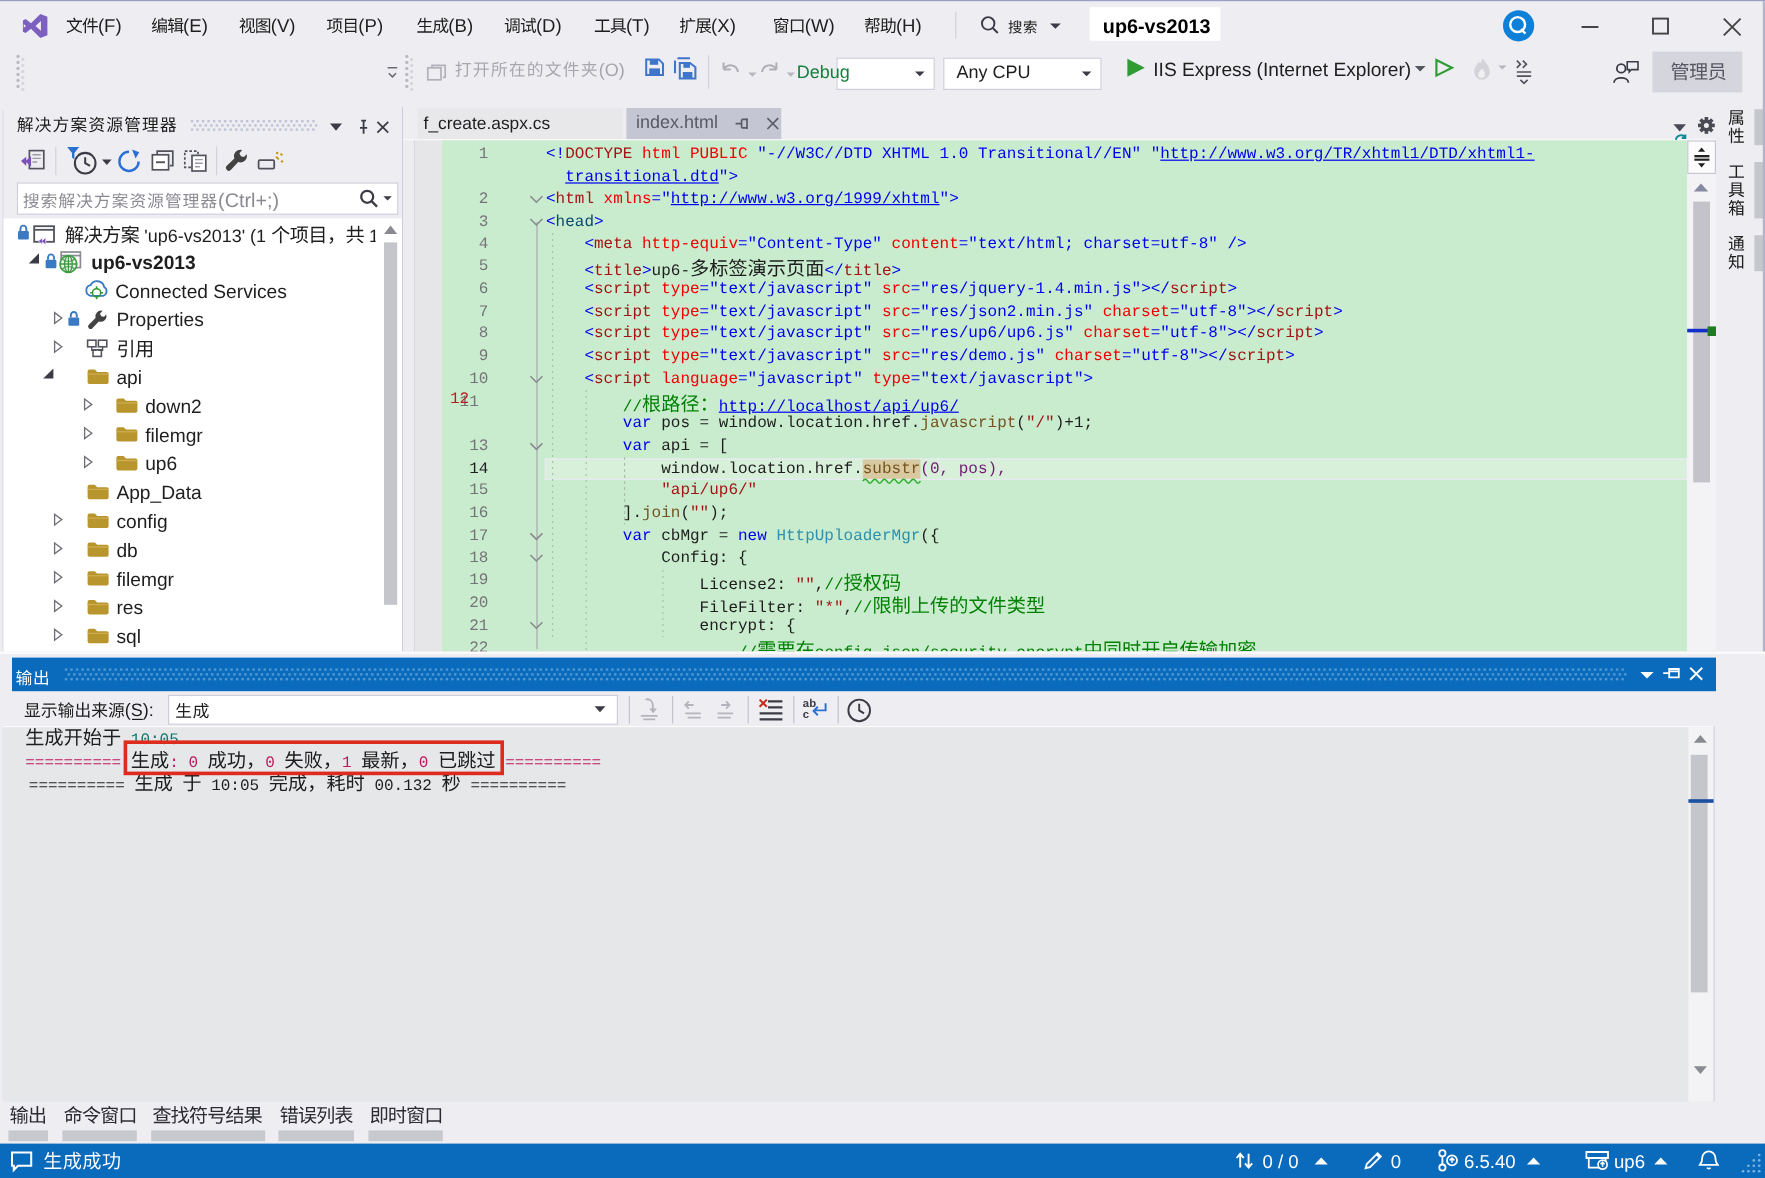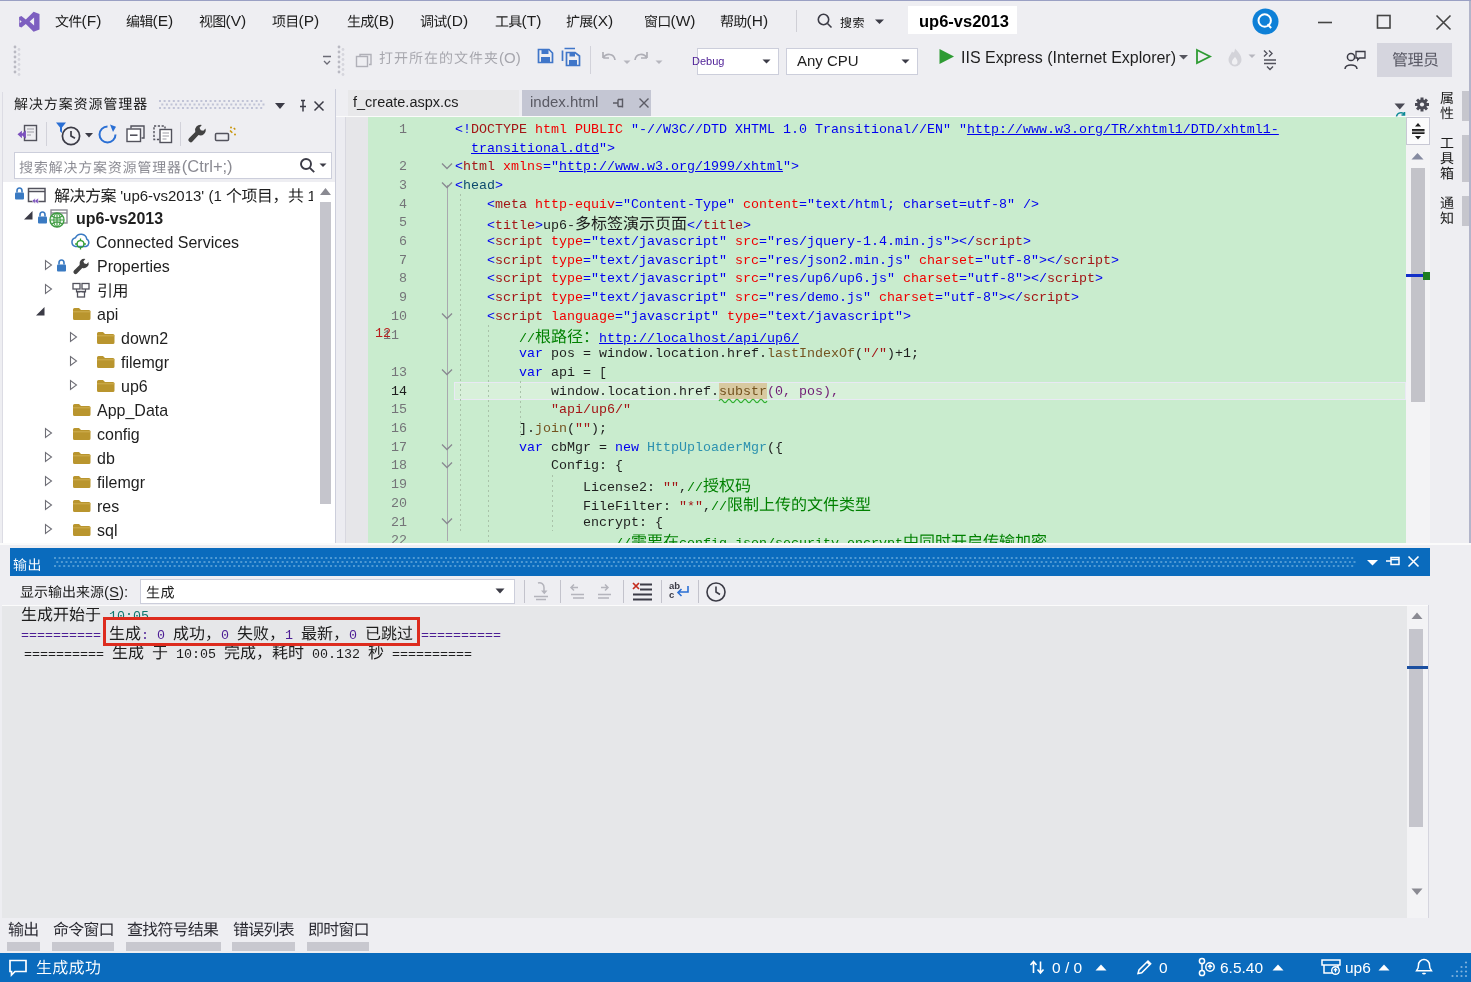--- a/index.html
+++ b/index.html
@@ -174,21 +174,21 @@
 <svg style="position:absolute;left:598px;top:50px;overflow:visible" width="72" height="22">
     <path d="M5 8 C8 3,16 3,17 10 M5 8 l0 -6 M5 8 l6 0" stroke="#aeaeb6" stroke-width="1.7" fill="none"></path>
     <path d="M17 14 l-6 0 M11 14 c0 4 8 4 8 0" stroke="#aeaeb6" stroke-width="0" fill="none"></path>
     <path d="M26 11 4 4" stroke="none"></path>
     <path d="M24 8 2 2" stroke="none"></path>
     <path d="M25.5 10.5 29 14 32.5 10.5z" fill="#b6b6be"></path>
     <path d="M49 8 C46 3,38 3,37 10 M49 8 l0 -6 M49 8 l-6 0" stroke="#aeaeb6" stroke-width="1.7" fill="none"></path>
     <path d="M57.5 10.5 61 14 64.5 10.5z" fill="#b6b6be"></path>
   </svg>
 <div style="position:absolute;left:697px;top:48px;width:82px;height:27px;background:#fff;border:1px solid #cccedb"></div>
-<div style="position:absolute;left:692px;top:51.875px;font-size:11px;color:#4c1d95;line-height:18.0px">Debug</div>
+<div style="position:absolute;left:664px;top:51.875px;font-size:15px;color:#15803d;line-height:18.0px">Debug</div>
 <svg style="position:absolute;left:762px;top:59px;overflow:visible" width="11" height="7">
     <path d="M0.5 0.5 4.5 4.5 8.5 0.5z" fill="#3b3b46"></path>
   </svg>
 <div style="position:absolute;left:786px;top:48px;width:132px;height:27px;background:#fff;border:1px solid #cccedb"></div>
 <div style="position:absolute;left:797px;top:51.875px;font-size:15px;color:#1e1e1e;line-height:18.0px">Any CPU</div>
 <svg style="position:absolute;left:901px;top:59px;overflow:visible" width="11" height="7">
     <path d="M0.5 0.5 4.5 4.5 8.5 0.5z" fill="#3b3b46"></path>
   </svg>
 <svg style="position:absolute;left:938px;top:48px;overflow:visible" width="18" height="17">
     <path d="M1.5 1 16 8.5 1.5 16z" fill="#2e9b33"></path>
@@ -704,21 +704,21 @@
 <div class="mono" style="position:absolute;left:487px;top:290.1px;height:18.7px"><span style="color:#0000f0">&lt;</span><span style="color:#a31515">script</span><span style="color:#1e1e1e"> </span><span style="color:#f00000">type</span><span style="color:#0000f0">="text/javascript"</span><span style="color:#1e1e1e"> </span><span style="color:#f00000">src</span><span style="color:#0000f0">="res/demo.js"</span><span style="color:#1e1e1e"> </span><span style="color:#f00000">charset</span><span style="color:#0000f0">="utf-8"</span><span style="color:#0000f0">&gt;&lt;/</span><span style="color:#a31515">script</span><span style="color:#0000f0">&gt;</span></div>
 <div class="mono" style="position:absolute;left:487px;top:308.8px;height:18.7px"><span style="color:#0000f0">&lt;</span><span style="color:#a31515">script</span><span style="color:#1e1e1e"> </span><span style="color:#f00000">language</span><span style="color:#0000f0">="javascript"</span><span style="color:#1e1e1e"> </span><span style="color:#f00000">type</span><span style="color:#0000f0">="text/javascript"</span><span style="color:#0000f0">&gt;</span></div>
 <div class="mono" style="position:absolute;left:519px;top:327.5px;height:18.7px"><span style="color:#008000">//</span><svg width="64" height="18" viewBox="0 -14.2 64 18" style="vertical-align:-3.8px;overflow:visible">
       <g fill="#008000">
         <use href="#u6839" transform="translate(0 0) scale(0.08)"></use>
         <use href="#u8def" transform="translate(16 0) scale(0.08)"></use>
         <use href="#u5f84" transform="translate(32 0) scale(0.08)"></use>
         <use href="#uff1a" transform="translate(48 0) scale(0.08)"></use>
       </g>
     </svg><span style="color:#0000f0;text-decoration:underline">http://localhost/api/up6/</span></div>
-<div class="mono" style="position:absolute;left:519px;top:346.2px;height:18.7px"><span style="color:#0000f0">var</span><span style="color:#1e1e1e"> pos = window.location.href.</span><span style="color:#74531f">lastIndexOf</span><span style="color:#1e1e1e">(</span><span style="color:#a31515">"/"</span><span style="color:#1e1e1e">)+1;</span></div>
+<div class="mono" style="position:absolute;left:519px;top:346.2px;height:18.7px"><span style="color:#0000f0">var</span><span style="color:#1e1e1e"> pos = window.location.href.</span><span style="color:#74531f">javascript</span><span style="color:#1e1e1e">(</span><span style="color:#a31515">"/"</span><span style="color:#1e1e1e">)+1;</span></div>
 <div class="mono" style="position:absolute;left:519px;top:364.9px;height:18.7px"><span style="color:#0000f0">var</span><span style="color:#1e1e1e"> api = [</span></div>
 <div class="mono" style="position:absolute;left:551px;top:383.6px;height:18.7px"><span style="color:#1e1e1e">window.location.href.</span><span style="color:#74531f">substr</span><span style="color:#701a75">(0, pos),</span></div>
 <div class="mono" style="position:absolute;left:551px;top:402.3px;height:18.7px"><span style="color:#a31515">"api/up6/"</span></div>
 <div class="mono" style="position:absolute;left:519px;top:421px;height:18.7px"><span style="color:#1e1e1e">].</span><span style="color:#74531f">join</span><span style="color:#1e1e1e">(</span><span style="color:#a31515">""</span><span style="color:#1e1e1e">);</span></div>
 <div class="mono" style="position:absolute;left:519px;top:439.7px;height:18.7px"><span style="color:#0000f0">var</span><span style="color:#1e1e1e"> cbMgr = </span><span style="color:#0000f0">new</span><span style="color:#1e1e1e"> </span><span style="color:#2b91af">HttpUploaderMgr</span><span style="color:#1e1e1e">({</span></div>
 <div class="mono" style="position:absolute;left:551px;top:458.4px;height:18.7px"><span style="color:#1e1e1e">Config: {</span></div>
 <div class="mono" style="position:absolute;left:583px;top:477.1px;height:18.7px"><span style="color:#1e1e1e">License2: </span><span style="color:#a31515">""</span><span style="color:#1e1e1e">,</span><span style="color:#008000">//</span><svg width="48" height="18" viewBox="0 -14.2 48 18" style="vertical-align:-3.8px;overflow:visible">
       <g fill="#008000">
         <use href="#u6388" transform="translate(0 0) scale(0.08)"></use>
         <use href="#u6743" transform="translate(16 0) scale(0.08)"></use>
@@ -1724,21 +1724,21 @@
 <div style="position:absolute;left:1428px;top:605px;width:1px;height:313px;background:#d5d5de"></div>
 <div class="mono" style="position:absolute;left:21px;top:605.6px;color:#0f766e"><svg width="80" height="18" viewBox="0 -14.2 80 18" style="vertical-align:-3.8px;overflow:visible">
       <g fill="#1e1e1e">
         <use href="#u751f" transform="translate(0 0) scale(0.08)"></use>
         <use href="#u6210" transform="translate(16 0) scale(0.08)"></use>
         <use href="#u5f00" transform="translate(32 0) scale(0.08)"></use>
         <use href="#u59cb" transform="translate(48 0) scale(0.08)"></use>
         <use href="#u4e8e" transform="translate(64 0) scale(0.08)"></use>
       </g>
     </svg> 10:05...</div>
-<div class="mono" style="position:absolute;left:21px;top:624.9px;color:#4c1d95">========== <svg width="32" height="18" viewBox="0 -14.2 32 18" style="vertical-align:-3.8px;overflow:visible">
+<div class="mono" style="position:absolute;left:21px;top:624.9px;color:#be185d">========== <svg width="32" height="18" viewBox="0 -14.2 32 18" style="vertical-align:-3.8px;overflow:visible">
       <g fill="#1e1e1e">
         <use href="#u751f" transform="translate(0 0) scale(0.08)"></use>
         <use href="#u6210" transform="translate(16 0) scale(0.08)"></use>
       </g>
     </svg>: 0 <svg width="48" height="18" viewBox="0 -14.2 48 18" style="vertical-align:-3.8px;overflow:visible">
       <g fill="#1e1e1e">
         <use href="#u6210" transform="translate(0 0) scale(0.08)"></use>
         <use href="#u529f" transform="translate(16 0) scale(0.08)"></use>
         <use href="#uff0c" transform="translate(32 0) scale(0.08)"></use>
       </g>

